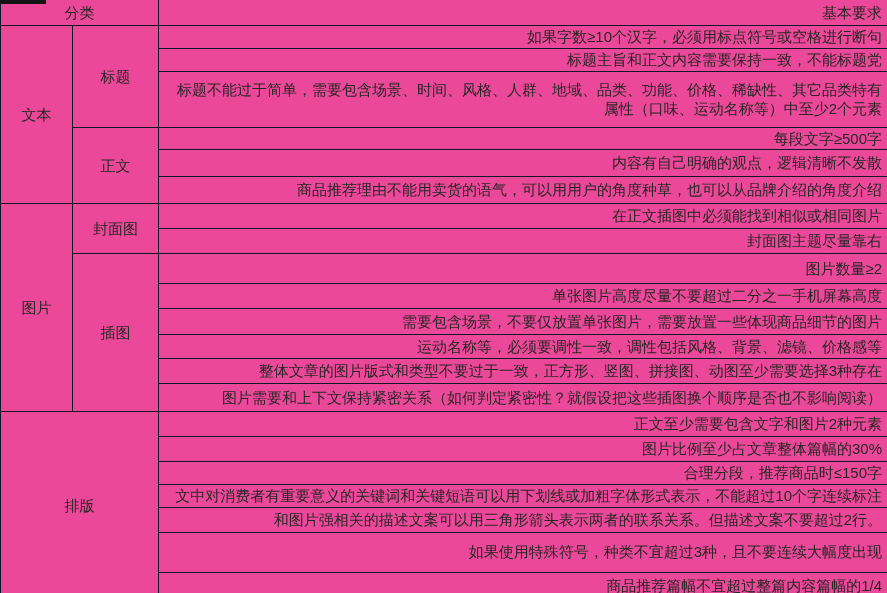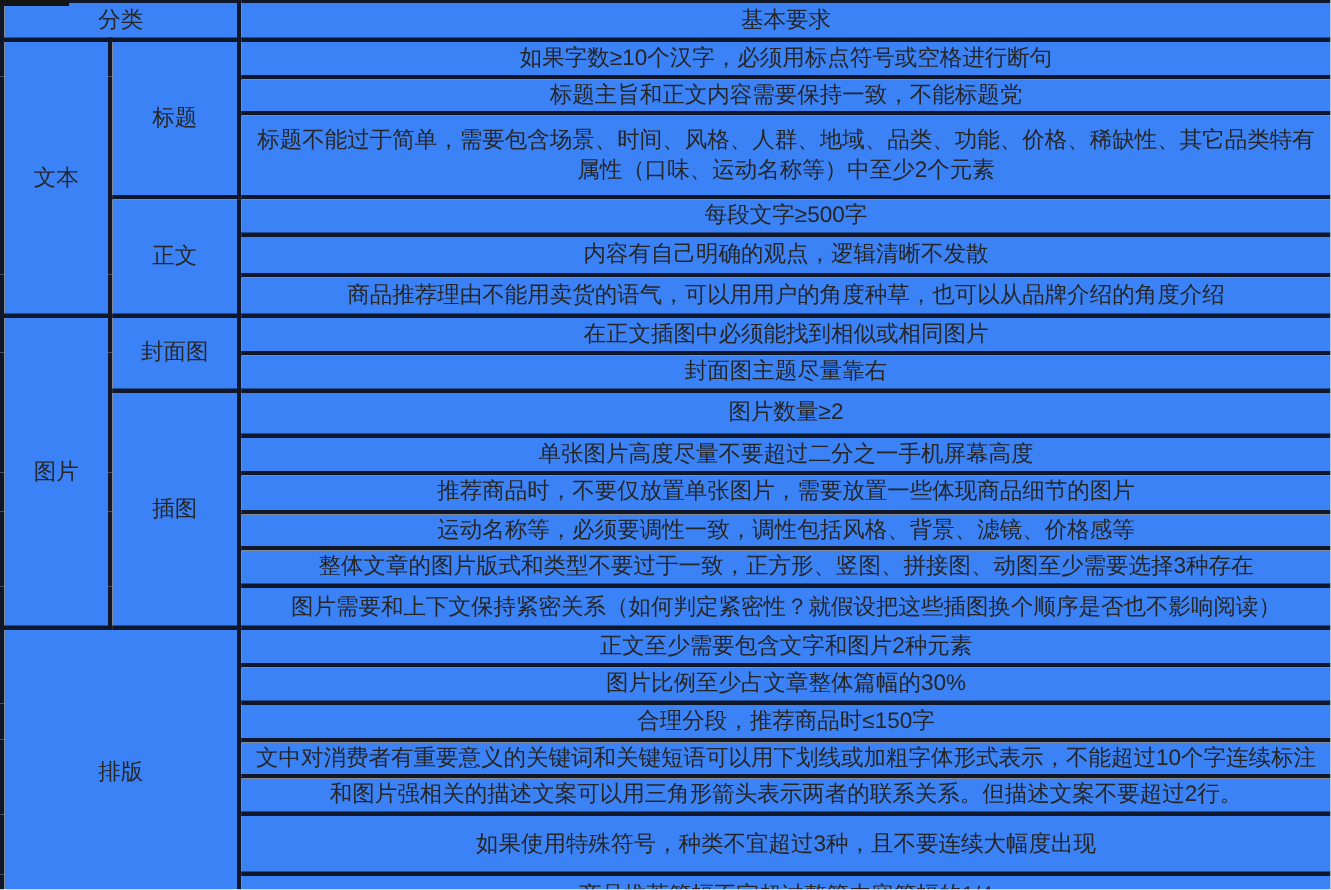--- a/index.html
+++ b/index.html
@@ -12,33 +12,33 @@
   }
   table.rules{
     border-collapse:collapse;
     table-layout:fixed;
     width:887px;
     margin-top:-1px;          
     color:#262626;
     font-size:15px;
   }
   table.rules td{
-    border:3px solid #0f172a;
+    border:1px solid #0f172a;
     padding:1px 5px;
     line-height:1.3;
     overflow:hidden;
     vertical-align:middle;
-    background:#3b82f6;
+    background:#ec4899;
   }
   td.cat{
     text-align:center;
     padding:1px 2px;
   }
   td.req{
-    text-align:center;
+    text-align:right;
   }
   .artifact-bar{
     position:absolute;
     top:0;left:0;
     width:46px;height:4px;
     background:#141414;
     z-index:2;
   }
 </style>
 </head>
@@ -93,21 +93,21 @@
     </tr>
 
     <tr style="height:30px">
       <td class="cat" rowspan="6">插图</td>
       <td class="req">图片数量≥2</td>
     </tr>
     <tr style="height:25px">
       <td class="req">单张图片高度尽量不要超过二分之一手机屏幕高度</td>
     </tr>
     <tr style="height:26px">
-      <td class="req">推荐商品时，不要仅放置单张图片，需要放置一些体现商品细节的图片</td>
+      <td class="req">需要包含场景，不要仅放置单张图片，需要放置一些体现商品细节的图片</td>
     </tr>
     <tr style="height:24px">
       <td class="req">运动名称等，必须要调性一致，调性包括风格、背景、滤镜、价格感等</td>
     </tr>
     <tr style="height:25px">
       <td class="req">整体文章的图片版式和类型不要过于一致，正方形、竖图、拼接图、动图至少需要选择3种存在</td>
     </tr>
     <tr style="height:28px">
       <td class="req">图片需要和上下文保持紧密关系（如何判定紧密性？就假设把这些插图换个顺序是否也不影响阅读）</td>
     </tr>

